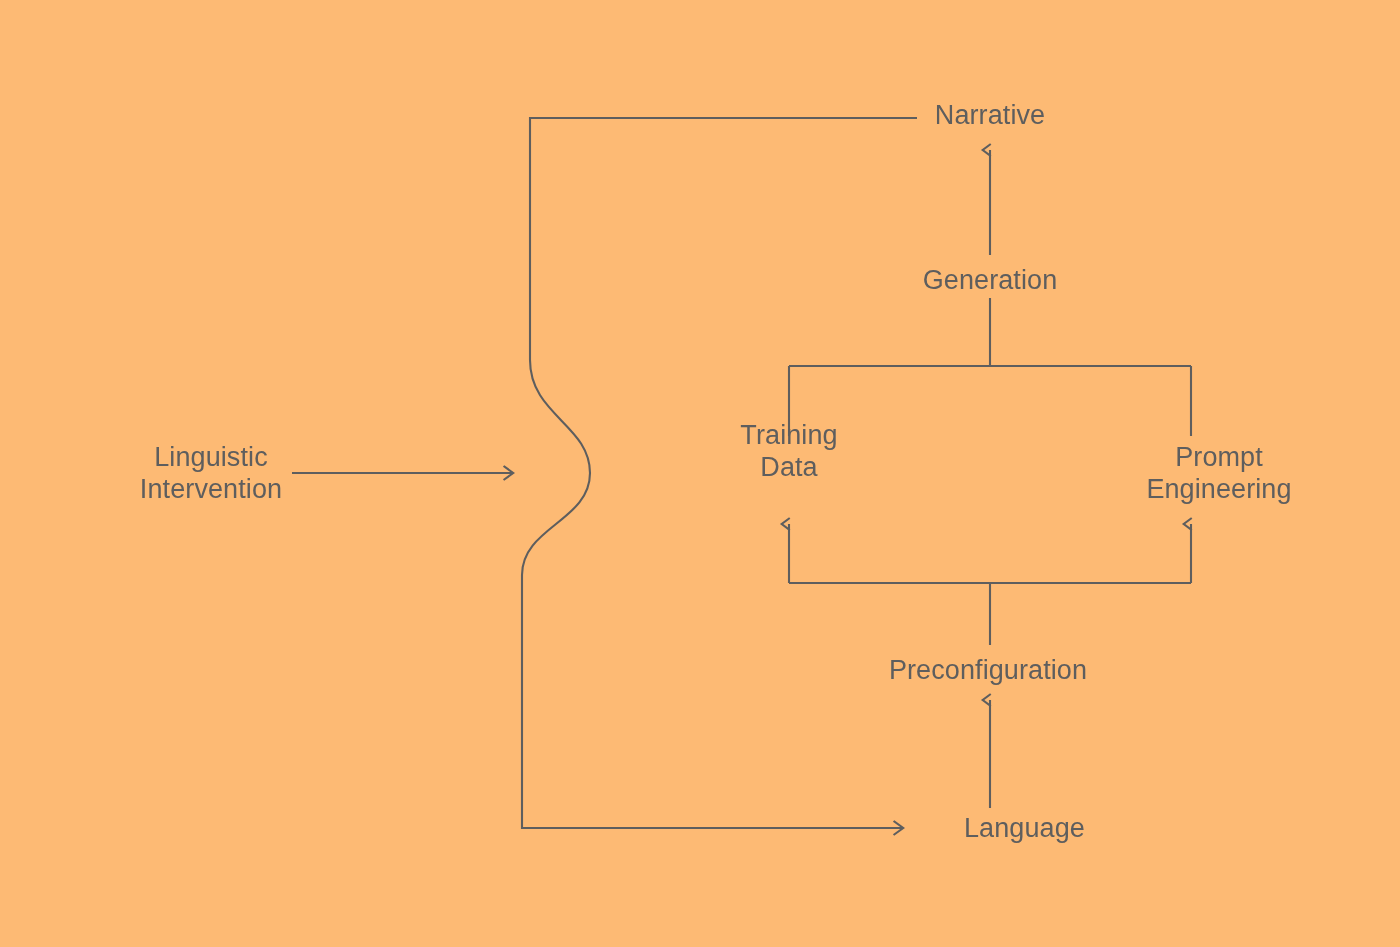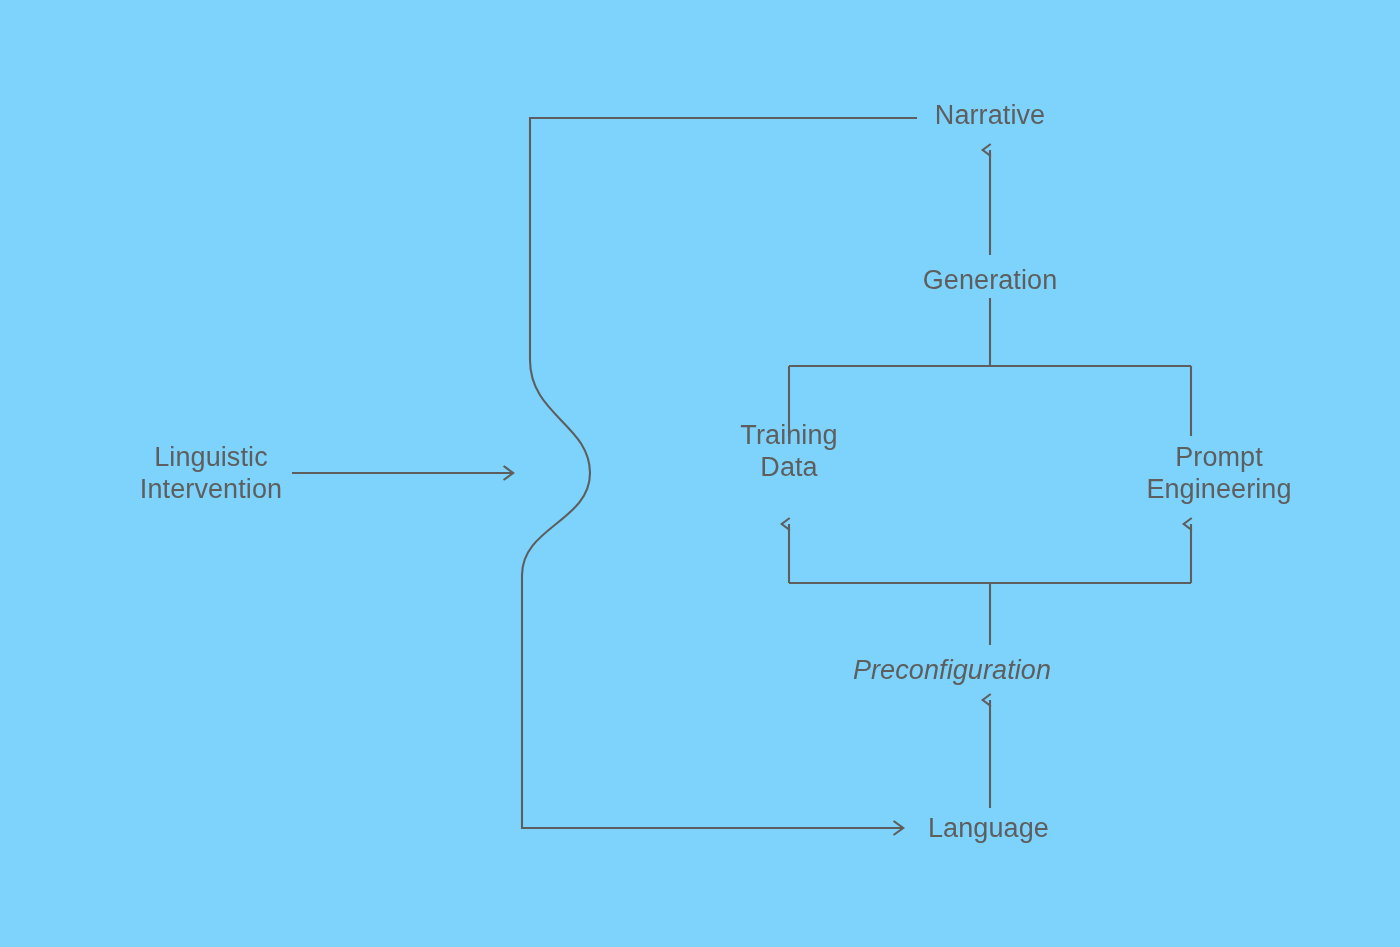--- a/index.html
+++ b/index.html
@@ -10,21 +10,21 @@
     width: 1400px;
     height: 947px;
     background: #e7e7e7;
     font-family: "Liberation Sans", sans-serif;
     overflow: hidden;
   }
   #diagram-root {
     position: relative;
     width: 1400px;
     height: 947px;
-    background: #7dd3fc;
+    background: #fdba74;
   }
   #diagram-svg {
     position: absolute;
     left: 0;
     top: 0;
     width: 1400px;
     height: 947px;
     display: block;
   }
   .node-label {
@@ -36,20 +36,21 @@
     font-weight: 400;
     letter-spacing: 0.1px;
     white-space: pre-line;
     text-align: center;
     transform: translate(-50%, -50%);
     user-select: none;
   }
   .node-label.left-anchor {
     transform: translate(0, -50%);
     text-align: left;
+    margin-left: 36px;
   }
 </style>
 </head>
 <body>
 
 <div id="diagram-root">
 
   <svg id="diagram-svg" viewBox="0 0 1400 947">
     <defs>
       <marker id="arrowUp" markerWidth="14" markerHeight="14" refX="7" refY="11.5" orient="auto-start-reverse" markerUnits="userSpaceOnUse">
@@ -95,20 +96,20 @@
   <div class="node-label" style="left:990px; top:115px;">Narrative</div>
 
   <div class="node-label" style="left:990px; top:280px;">Generation</div>
 
   <div class="node-label" style="left:789px; top:451px;">Training
 Data</div>
 
   <div class="node-label" style="left:1191px; top:473px;margin-left:28px;">Prompt
 Engineering</div>
 
-  <div class="node-label" style="left:952px; top:670px;font-style:italic;">Preconfiguration</div>
+  <div class="node-label" style="left:988px; top:670px;">Preconfiguration</div>
 
   <div class="node-label left-anchor" style="left:928px; top:828px;">Language</div>
 
   <div class="node-label" style="left:211px; top:473px;">Linguistic
 Intervention</div>
 
 </div>
 
 </body></html>

